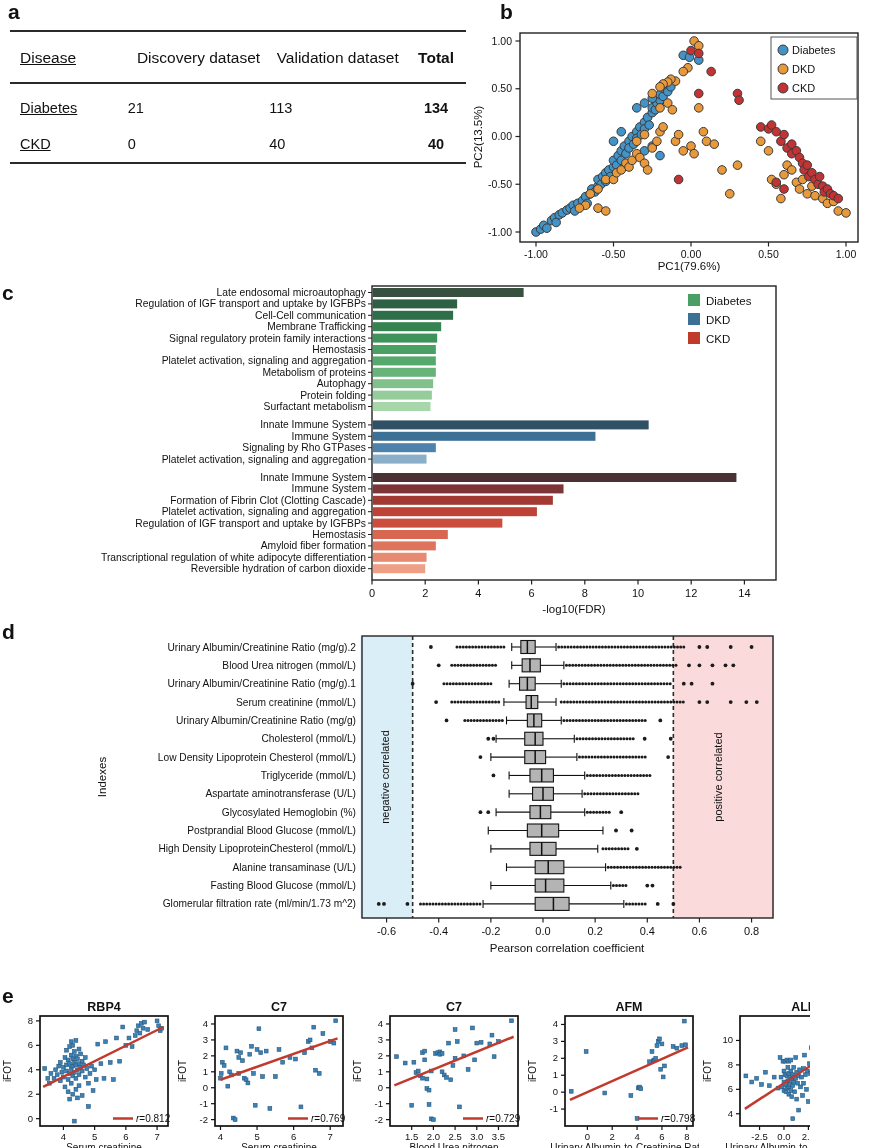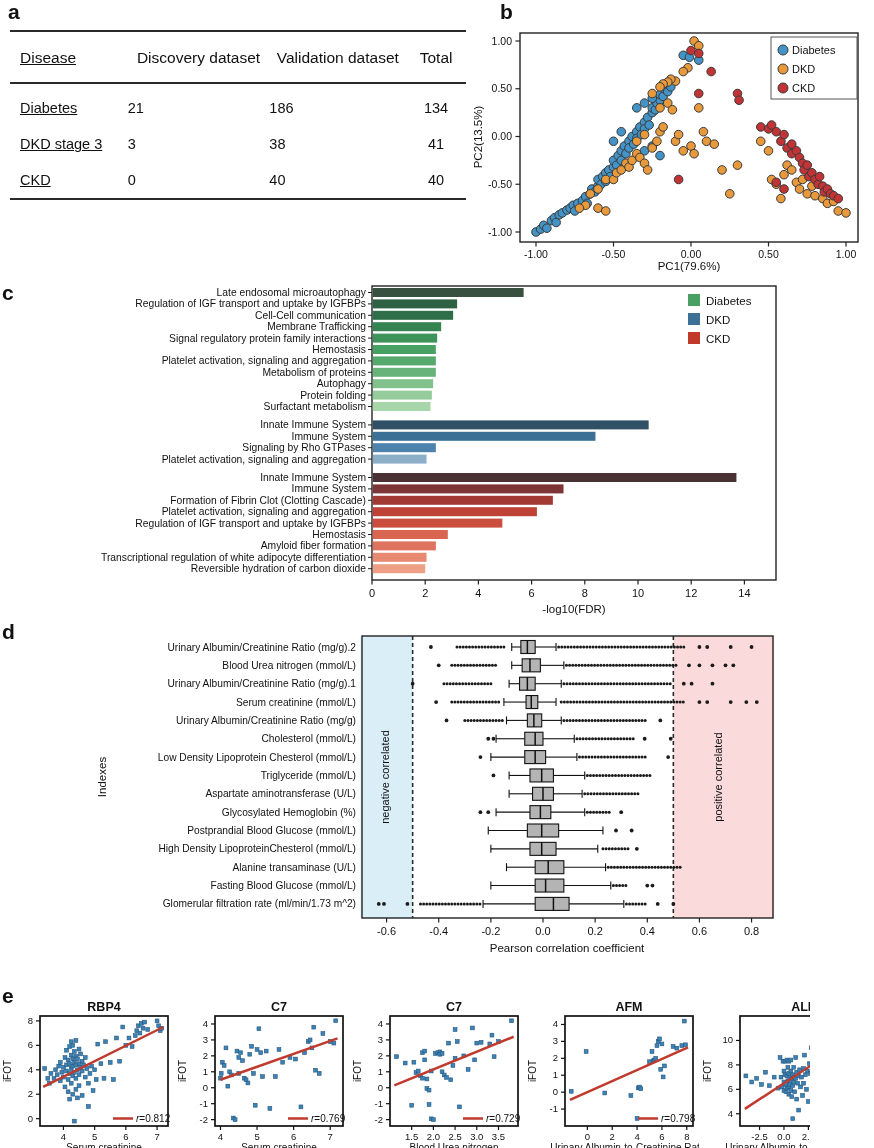--- a/index.html
+++ b/index.html
@@ -6,21 +6,21 @@
   .page{position:relative;width:874px;height:1148px;background:#fff;overflow:hidden;
         font-family:"Liberation Sans",sans-serif;color:#111;}
   .panel-letter{position:absolute;font-size:21px;font-weight:bold;color:#111;}
   .table-wrap{position:absolute;left:10px;top:30px;width:456px;}
   table.cohort{width:456px;border-collapse:collapse;border-top:2.5px solid #2a2a2a;border-bottom:2.5px solid #2a2a2a;}
   table.cohort thead th{border-bottom:2px solid #2a2a2a;padding:17px 0 15px;font-size:15.5px;font-weight:normal;color:#111;}
   table.cohort tbody td{padding:10px 0;font-size:14.5px;color:#111;}
   table.cohort th:first-child,table.cohort td:first-child{text-align:left;padding-left:10px;width:110px;text-decoration:underline;}
   table.cohort th:nth-child(2),table.cohort td:nth-child(2){width:145px;}
   table.cohort th:nth-child(3),table.cohort td:nth-child(3){width:140px;}
-  table.cohort th:nth-child(4),table.cohort td:nth-child(4){text-align:center;width:61px;}
+  table.cohort th:nth-child(4),table.cohort td:nth-child(4){text-align:center;width:61px;font-weight:bold;}
   table.cohort tbody tr:first-child td{padding-top:16px;}
   svg{position:absolute;display:block;}
   #chart-pca{left:470px;top:0px;}
   #chart-bars{left:0px;top:282px;}
   #chart-box{left:0px;top:622px;}
   .mini-row{position:absolute;left:0;top:1000px;width:810px;height:148px;overflow:hidden;}
   .mini-row svg{position:absolute;top:0;}
   svg text{font-family:"Liberation Sans",sans-serif;fill:#111;}
 </style>
 </head>
@@ -35,28 +35,22 @@
             <th>Disease</th>
             <th>Discovery dataset</th>
             <th>Validation dataset</th>
             <th>Total</th>
           </tr>
         </thead>
       <tbody id="tbl-body">
           <tr>
             <td>Diabetes</td>
             <td>21</td>
-            <td>186</td>
+            <td>113</td>
             <td>134</td>
-          </tr>
-          <tr>
-            <td>DKD stage 3</td>
-            <td>3</td>
-            <td>38</td>
-            <td>41</td>
           </tr>
           <tr>
             <td>CKD</td>
             <td>0</td>
             <td>40</td>
             <td>40</td>
           </tr>
         </tbody>
     </table>
   </div>

